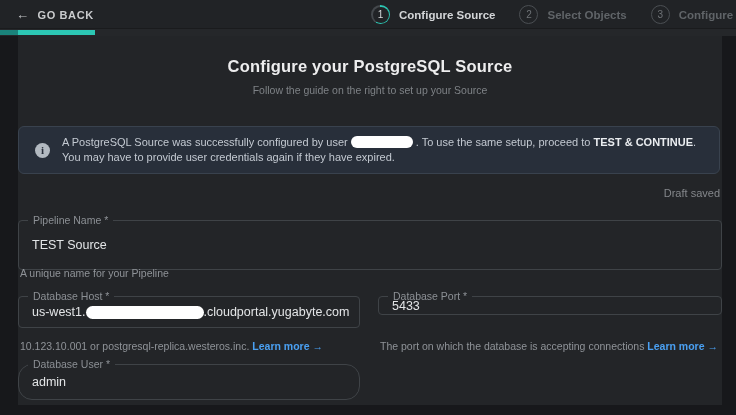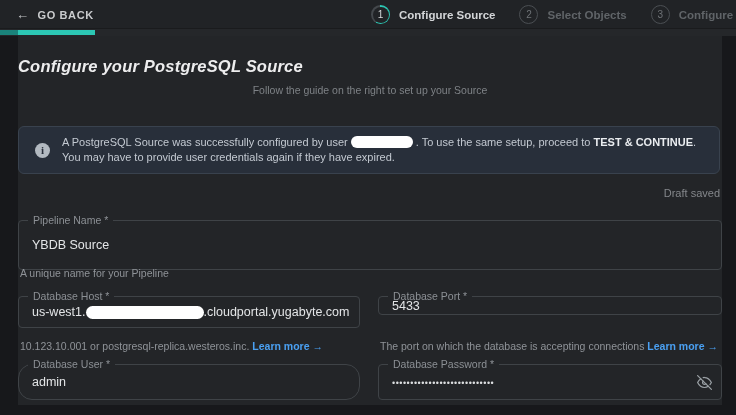--- a/index.html
+++ b/index.html
@@ -56,22 +56,22 @@
     position:absolute; left:0; top:1px; width:95px; height:5px;
     background:linear-gradient(90deg, #1a837b 0px, #1a837b 18px, #2cc7b4 18px);
   }
 
   
   .panel {
     position:absolute; left:18px; top:36px; width:704px; height:369px;
     background:#232528;
   }
   .page-title {
-    position:absolute; left:0; top:21px; width:100%; text-align:left;
-    font-size:16.5px; font-weight:bold; color:#ededee; letter-spacing:.2px;font-style:italic;
+    position:absolute; left:0; top:21px; width:100%; text-align:center;
+    font-size:16.5px; font-weight:bold; color:#ededee; letter-spacing:.2px;
   }
   .page-subtitle {
     position:absolute; left:0; top:48px; width:100%; text-align:center;
     font-size:10.5px; color:#7e8286;
   }
 
   
   .banner {
     position:absolute; left:0; top:90px; width:702px; height:48px;
     background:#282f3a; border:1px solid #39424e; border-radius:6px;
@@ -179,21 +179,21 @@
     <div class="info-icon">i</div>
     <div class="banner-text">
       <span>A PostgreSQL Source was successfully configured by user</span><span class="redact-user"></span><span>. To use the same setup, proceed to </span><span class="emph">TEST &amp; CONTINUE</span><span>. You may have to provide user credentials again if they have expired.</span>
     </div>
   </div>
 
   <div class="draft-status">Draft saved</div>
 
   <div class="field" id="f-pipeline">
     <span class="field-label">Pipeline Name *</span>
-    <span class="field-value">YBDB Source</span>
+    <span class="field-value">TEST Source</span>
   </div>
   <div class="helper" id="h-pipeline">A unique name for your Pipeline</div>
 
   <div class="field" id="f-host">
     <span class="field-label">Database Host *</span>
     <span class="field-value">
         <span>us-west1.</span>
         <span class="redact-host"></span>
         <span>.cloudportal.yugabyte.com</span>
       </span>
@@ -212,24 +212,14 @@
     <span>The port on which the database is accepting connections</span>
     <span class="link">Learn more</span>
     <span class="link-arrow">→</span>
   </div>
 
   <div class="field" id="f-user">
     <span class="field-label">Database User *</span>
     <span class="field-value">admin</span>
   </div>
 
-  <div class="field" id="f-pass">
-    <span class="field-label">Database Password *</span>
-    <span class="field-value masked">••••••••••••••••••••••••••••</span>
-    <span class="eye-btn">
-      <svg viewBox="0 0 24 24" width="15" height="15" fill="none" stroke="#9aa0a5" stroke-width="2" stroke-linecap="round" stroke-linejoin="round">
-        <path d="M17.94 17.94A10.07 10.07 0 0 1 12 20c-7 0-11-8-11-8a18.45 18.45 0 0 1 5.06-5.94M9.9 4.24A9.12 9.12 0 0 1 12 4c7 0 11 8 11 8a18.5 18.5 0 0 1-2.16 3.19m-6.72-1.07a3 3 0 1 1-4.24-4.24"></path>
-        <line x1="1" y1="1" x2="23" y2="23"></line>
-      </svg>
-    </span>
-  </div>
 
 </div>
 
 </body></html>

